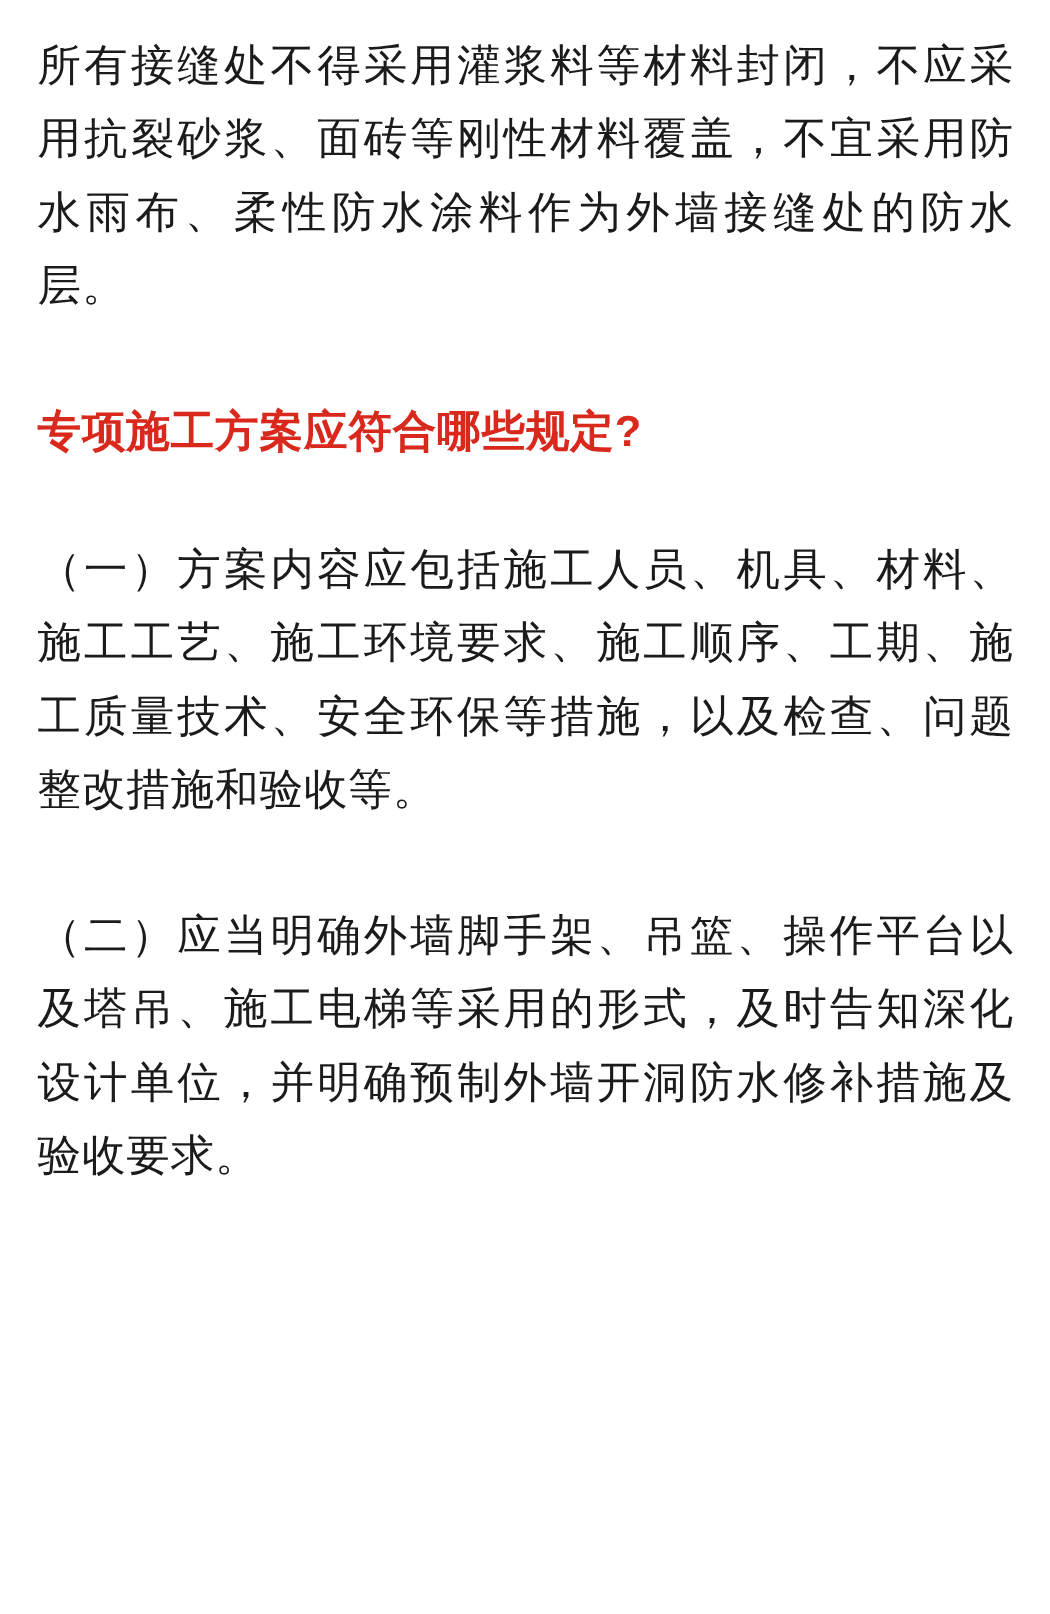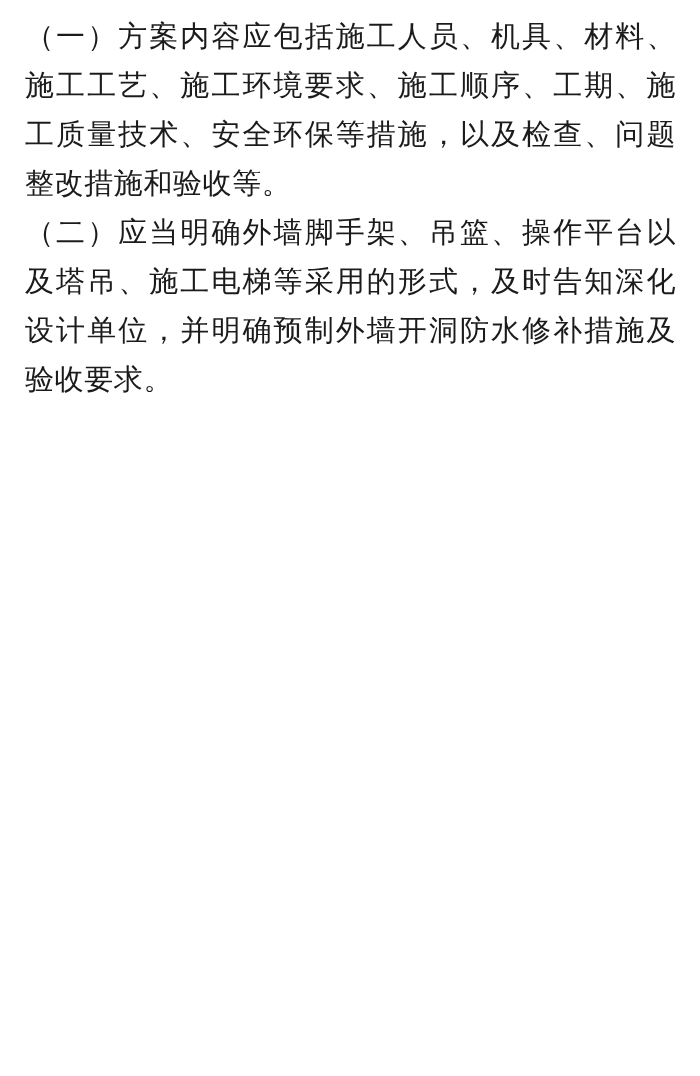--- a/index.html
+++ b/index.html
@@ -35,27 +35,30 @@
     margin: 52px 0 0 0;
     font-size: 29px;
     line-height: 40px;
     font-weight: bold;
     letter-spacing: 0.6px;
   }
   .para-after-heading {
     margin-top: 12px;
   }
   .para-item {
+    margin-top: 48px;
   }
 </style>
 </head>
 <body>
 
 <div class="page">
 
+  <p class="para para-first">所有接缝处不得采用灌浆料等材料封闭，不应采用抗裂砂浆、面砖等刚性材料覆盖，不宜采用防水雨布、柔性防水涂料作为外墙接缝处的防水层。</p>
 
+  <h2 class="section-heading" style="color: rgb(217, 41, 28);">专项施工方案应符合哪些规定?</h2>
 
 
   <p class="para para-item">（一）方案内容应包括施工人员、机具、材料、施工工艺、施工环境要求、施工顺序、工期、施工质量技术、安全环保等措施，以及检查、问题整改措施和验收等。</p>
 
   <p class="para para-item">（二）应当明确外墙脚手架、吊篮、操作平台以及塔吊、施工电梯等采用的形式，及时告知深化设计单位，并明确预制外墙开洞防水修补措施及验收要求。</p>
 
 </div>
 
 </body></html>

